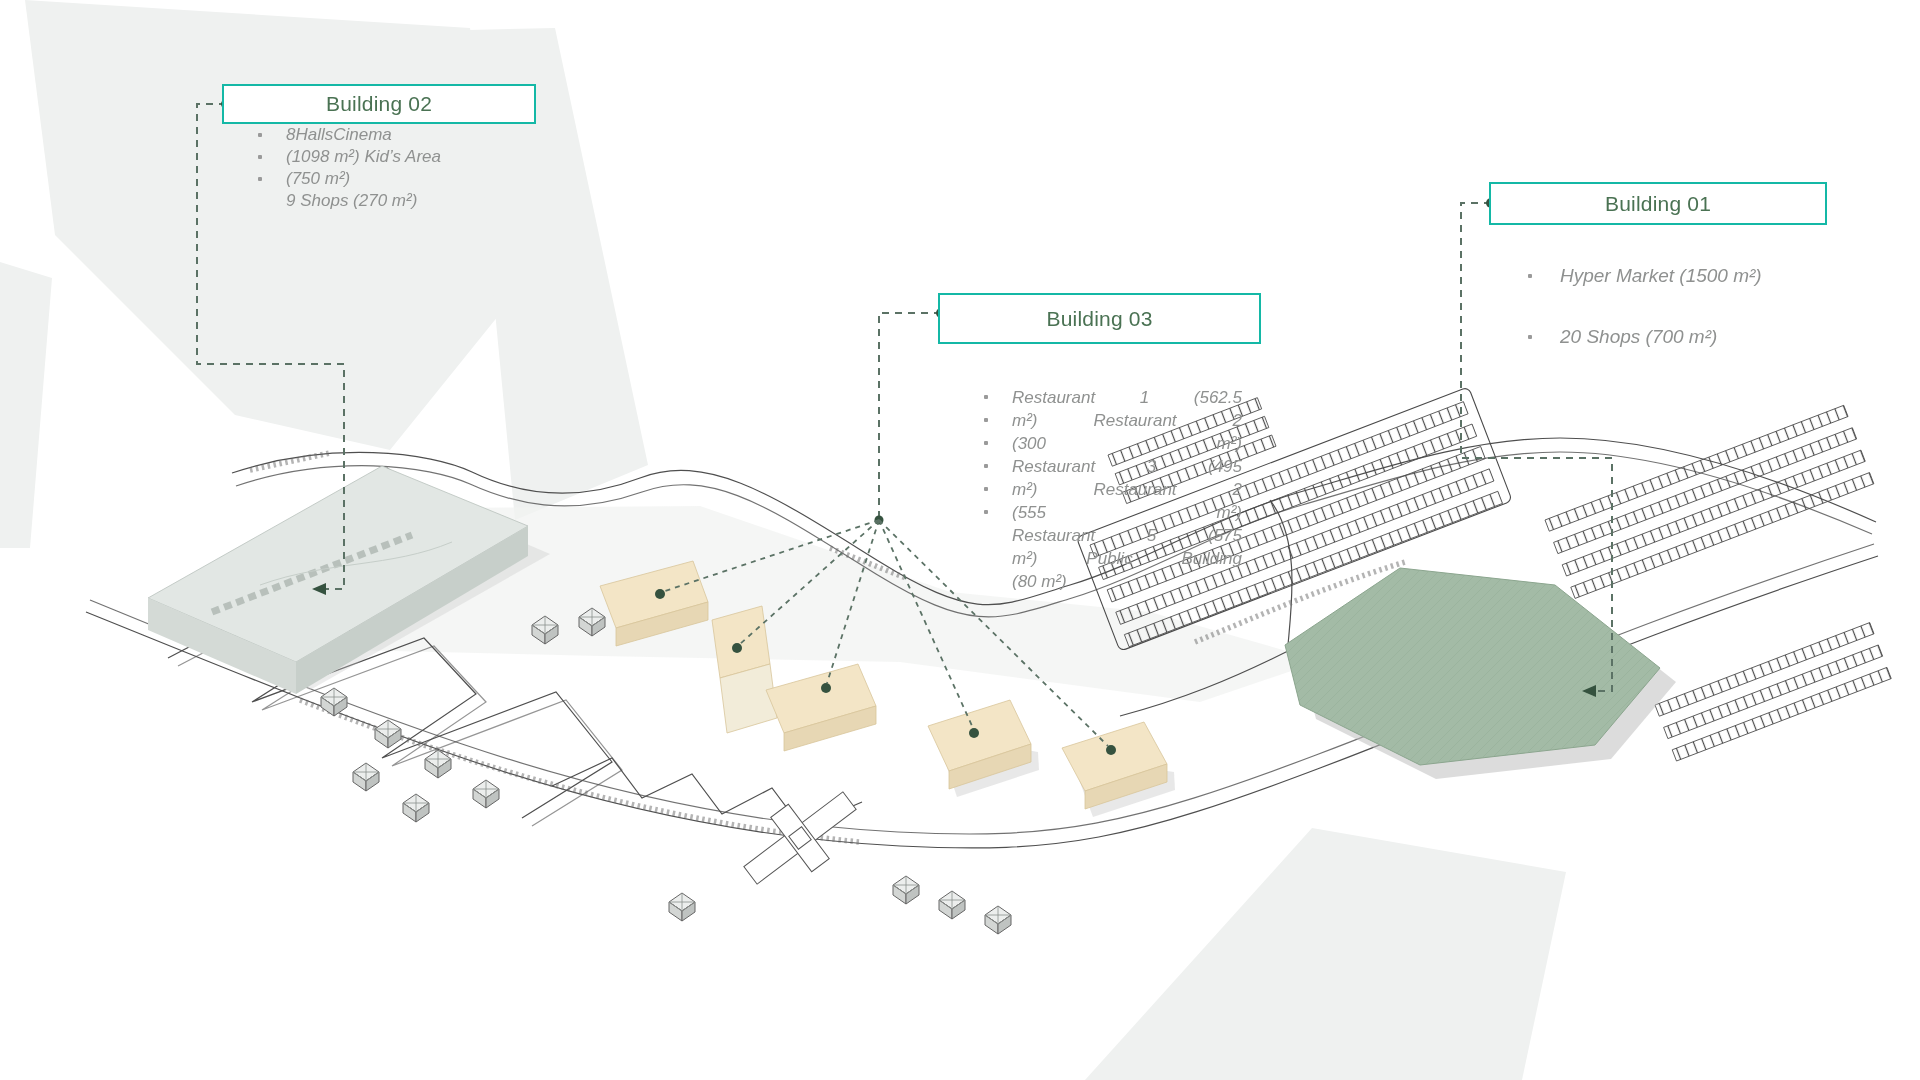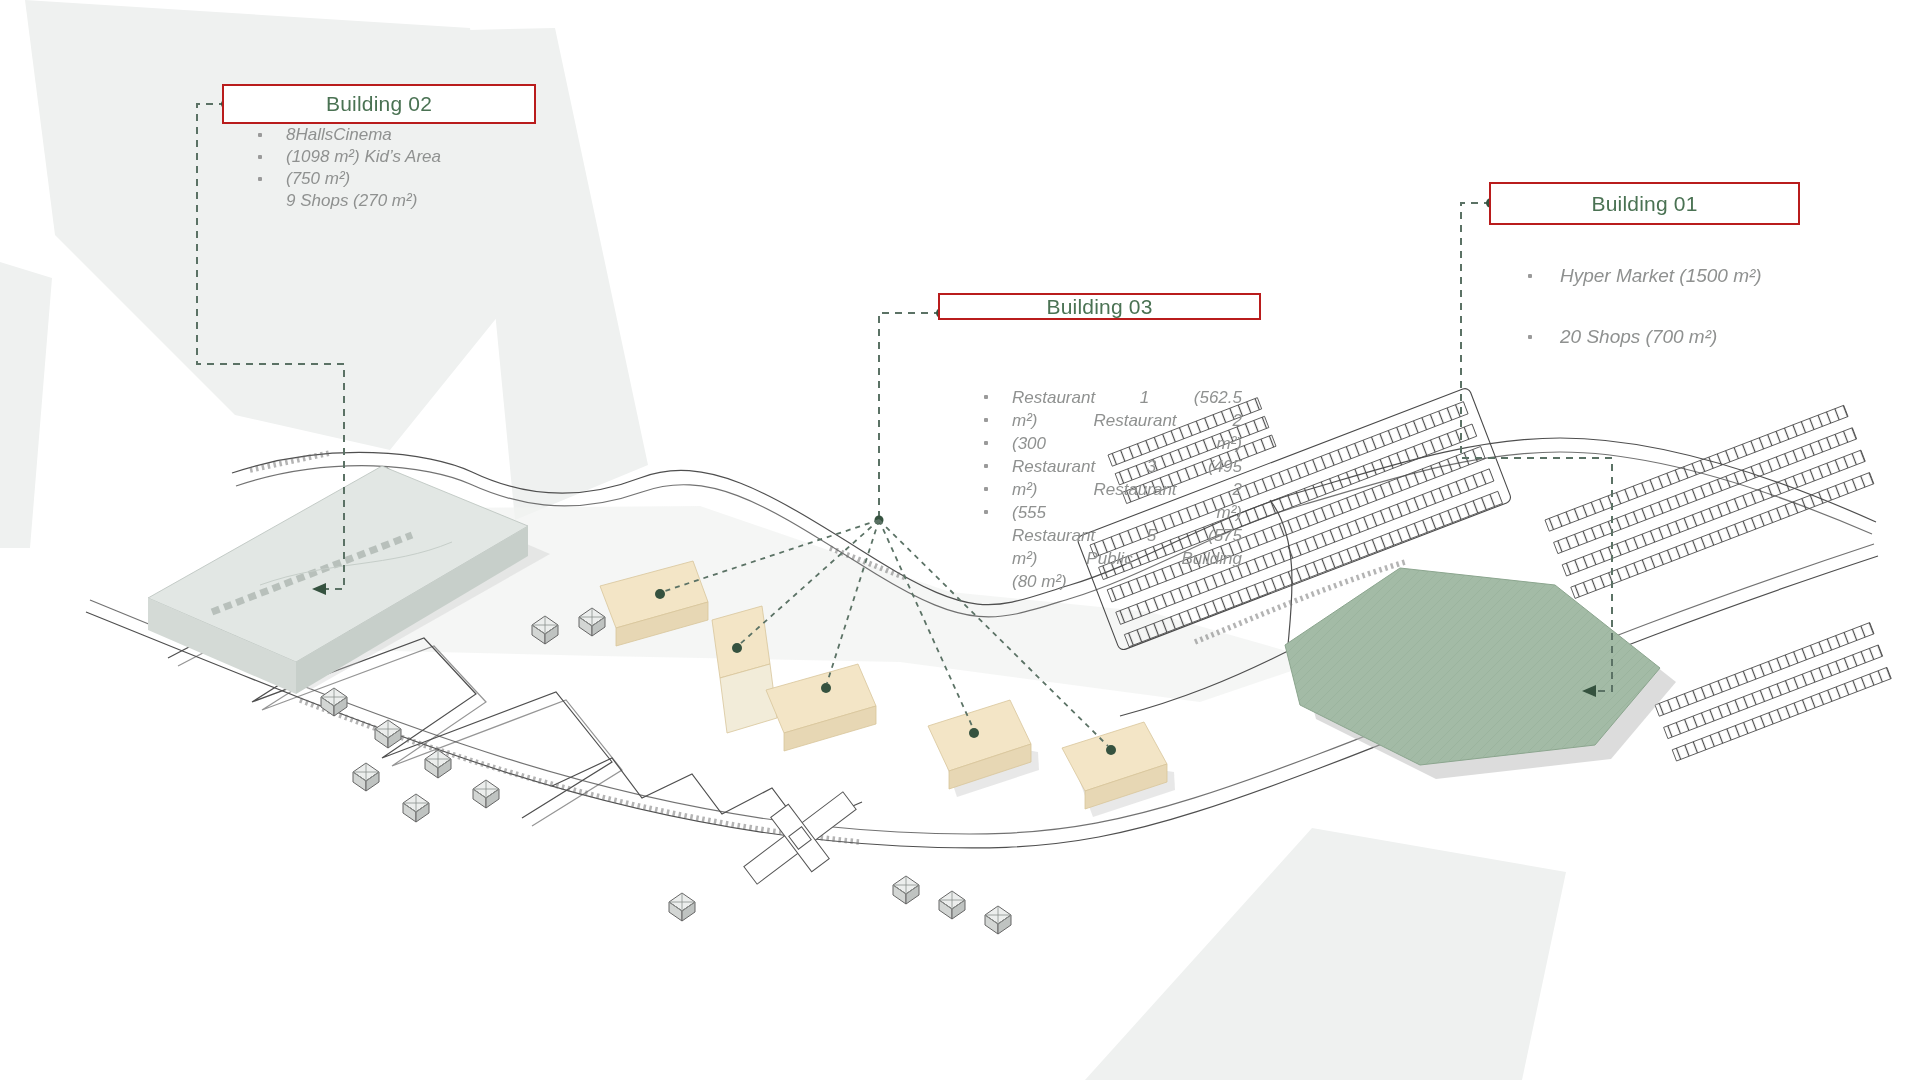--- a/index.html
+++ b/index.html
@@ -3,27 +3,27 @@
 <meta charset="utf-8">
 <style>
   html,body{margin:0;padding:0;}
   body{
     width:1920px;height:1080px;position:relative;overflow:hidden;
     background:#ffffff;font-family:"Liberation Sans",sans-serif;
   }
   #plan-svg{position:absolute;left:0;top:0;}
   
   .callout-box{
-    position:absolute;border:2px solid #b91c1c;background:#fff;
+    position:absolute;border:2px solid #14b8a6;background:#fff;
     color:#4a7253;font-size:21px;display:flex;align-items:center;justify-content:center;
     box-sizing:border-box;letter-spacing:.2px;
   }
   #b02-box{left:222px;top:84px;width:314px;height:40px;}
-  #b03-box{left:938px;top:293px;width:323px;height:27px;}
-  #b01-box{left:1489px;top:182px;width:311px;height:43px;}
+  #b03-box{left:938px;top:293px;width:323px;height:51px;}
+  #b01-box{left:1489px;top:182px;width:338px;height:43px;}
   .callout-list{
     position:absolute;margin:0;padding:0;list-style:none;color:#8f9190;
   }
   #b02-list{left:250px;top:124px;width:220px;font-size:17px;}
   #b02-list li{line-height:22px;}
   #b03-list{left:976px;top:338px;width:266px;font-size:17px;margin-top:48px;}
   #b03-list li{line-height:23px;}
   #b01-list{left:1518px;top:230px;width:300px;font-size:19px;}
   #b01-list li{line-height:30px;}
   .callout-list li{position:relative;padding-left:36px;font-style:italic;}

